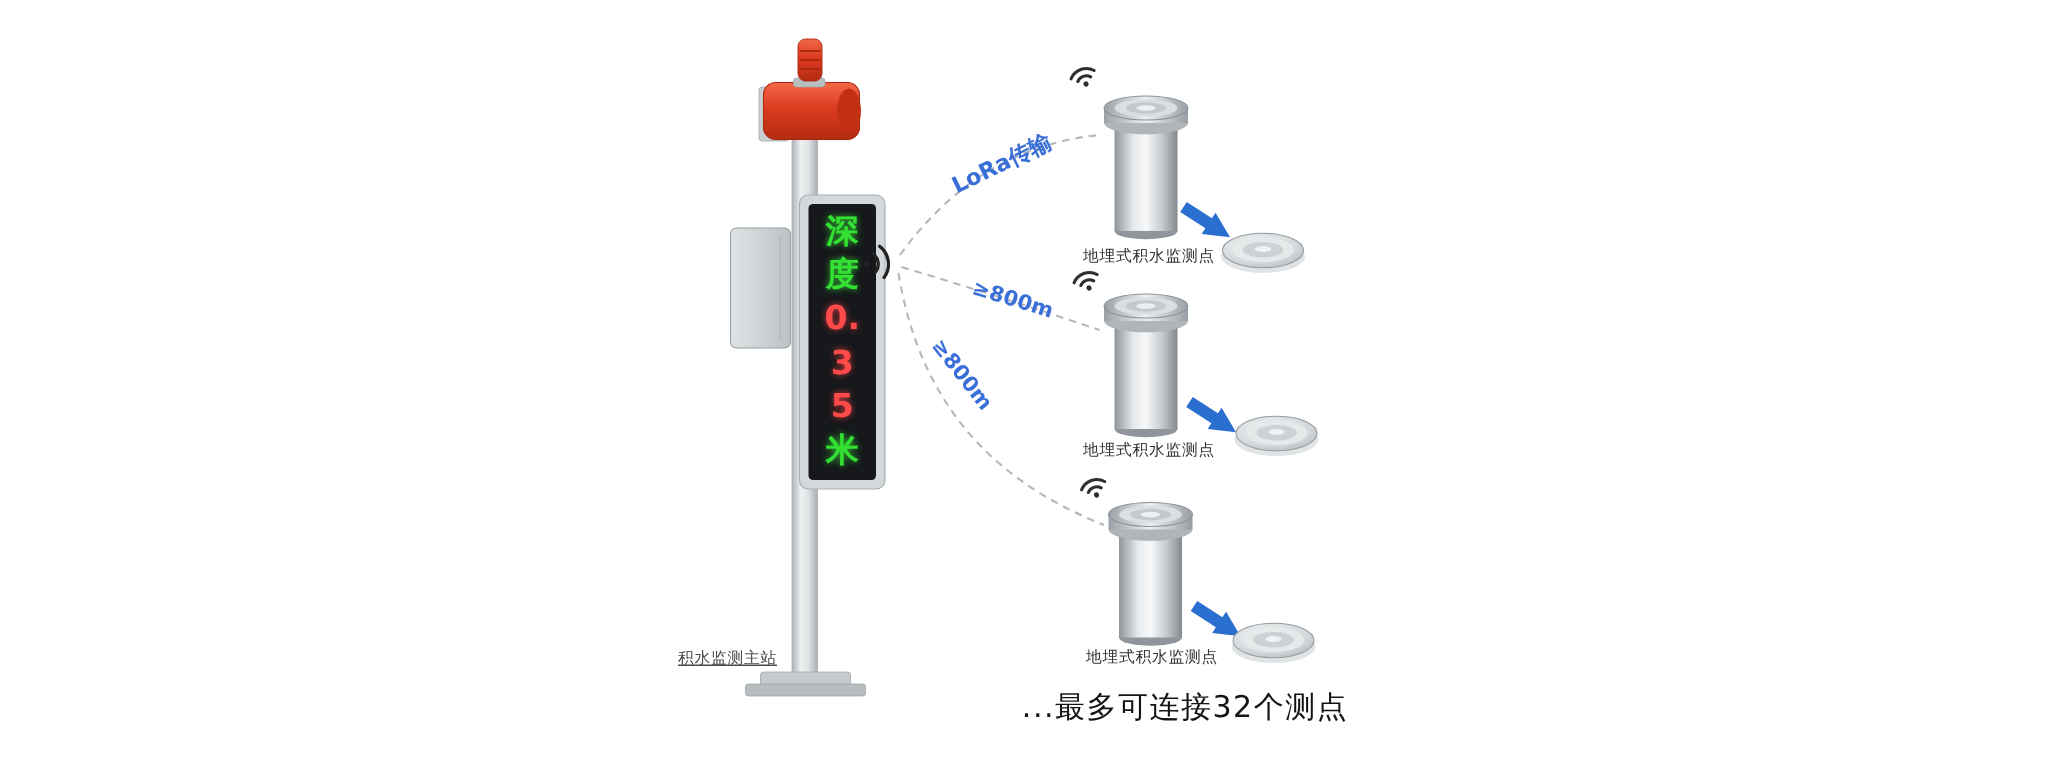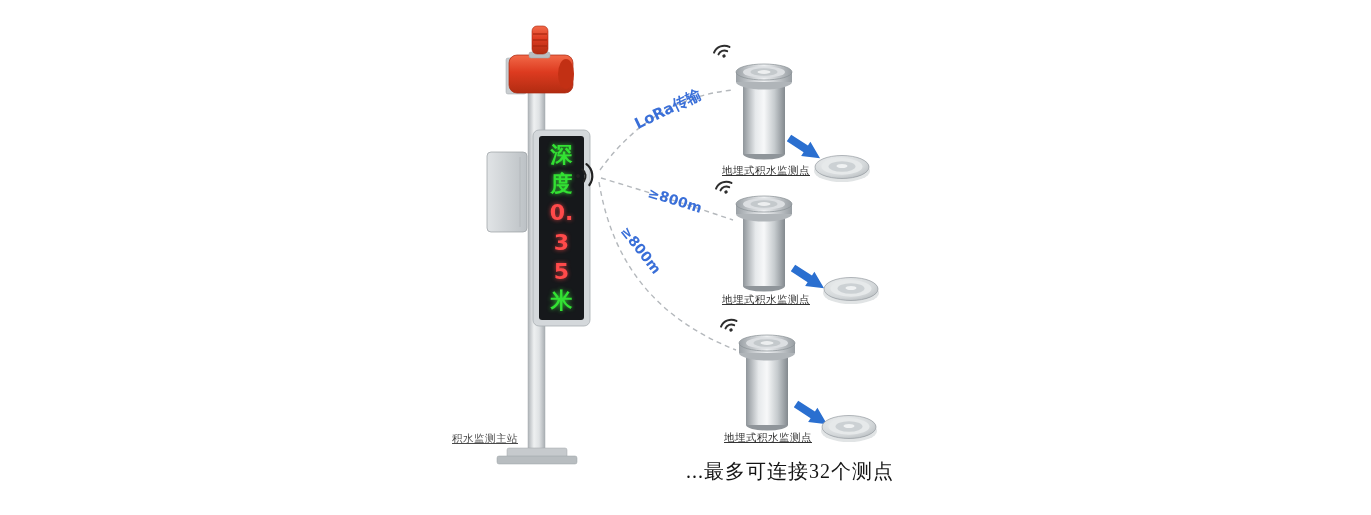--- a/index.html
+++ b/index.html
@@ -4,21 +4,21 @@
 <style>
   * { margin:0; padding:0; box-sizing:border-box; }
   html,body { background:#ffffff; }
   body { font-family:"DejaVu Sans","Liberation Sans",sans-serif; }
   .canvas { position:relative; width:1371px; height:515px; background:#ffffff; overflow:hidden; }
   .abs { position:absolute; }
   svg.gfx { position:absolute; left:0; top:0; }
   .dash { fill:none; stroke:#b4b8bc; stroke-width:1.4; stroke-dasharray:5 4; }
 
   .station-label { color:#4a4a4a; font-size:10.5px; letter-spacing:0.5px; white-space:nowrap; }
-  .sensor-label { width:120px; text-align:center; color:#333333; font-size:10.5px; letter-spacing:0.5px; white-space:nowrap;text-decoration:underline; }
+  .sensor-label { width:120px; text-align:center; color:#333333; font-size:10.5px; letter-spacing:0.5px; white-space:nowrap; }
   .link-label { color:var(--link-blue,#3a6fd8); font-weight:bold; text-align:center; white-space:nowrap; }
 
   .led-panel { display:flex; flex-direction:column; align-items:center; justify-content:space-between;
                padding:8px 0; }
   .led-char { font-size:22px; font-weight:bold; line-height:1; font-family:"DejaVu Sans",sans-serif; }
   .led-green { color:var(--led-green,#33e133); text-shadow:0 0 4px rgba(60,255,60,.75); }
   .led-red   { color:var(--led-red,#ff4a4a);  text-shadow:0 0 4px rgba(255,70,70,.75); }
 
   .footer-text { width:300px; text-align:center; font-size:20px; color:#141414; letter-spacing:1px; white-space:nowrap; }
 </style>
@@ -164,14 +164,14 @@
   <div class="abs station-label" style="left:452px; top:432px;text-decoration:underline;">积水监测主站</div>
 
   <div class="abs link-label" style="left:620px; top:100px; width:96px; font-size:15px; transform:rotate(-26deg);">LoRa传输</div>
   <div class="abs link-label" style="left:645px; top:192px; width:60px; font-size:14px; transform:rotate(17deg);">≥800m</div>
   <div class="abs link-label" style="left:611px; top:242px; width:60px; font-size:14px; transform:rotate(52deg);">≥800m</div>
 
   <div class="abs sensor-label" style="left:706px; top:164px;">地埋式积水监测点</div>
   <div class="abs sensor-label" style="left:706px; top:293px;">地埋式积水监测点</div>
   <div class="abs sensor-label" style="left:708px; top:431px;">地埋式积水监测点</div>
 
-  <div class="abs footer-text" style="left:640px; top:458px;font-family:Liberation Serif, serif;">...最多可连接32个测点</div>
+  <div class="abs footer-text" style="left:640px; top:458px;">...最多可连接32个测点</div>
 </div>
 
 </body></html>

